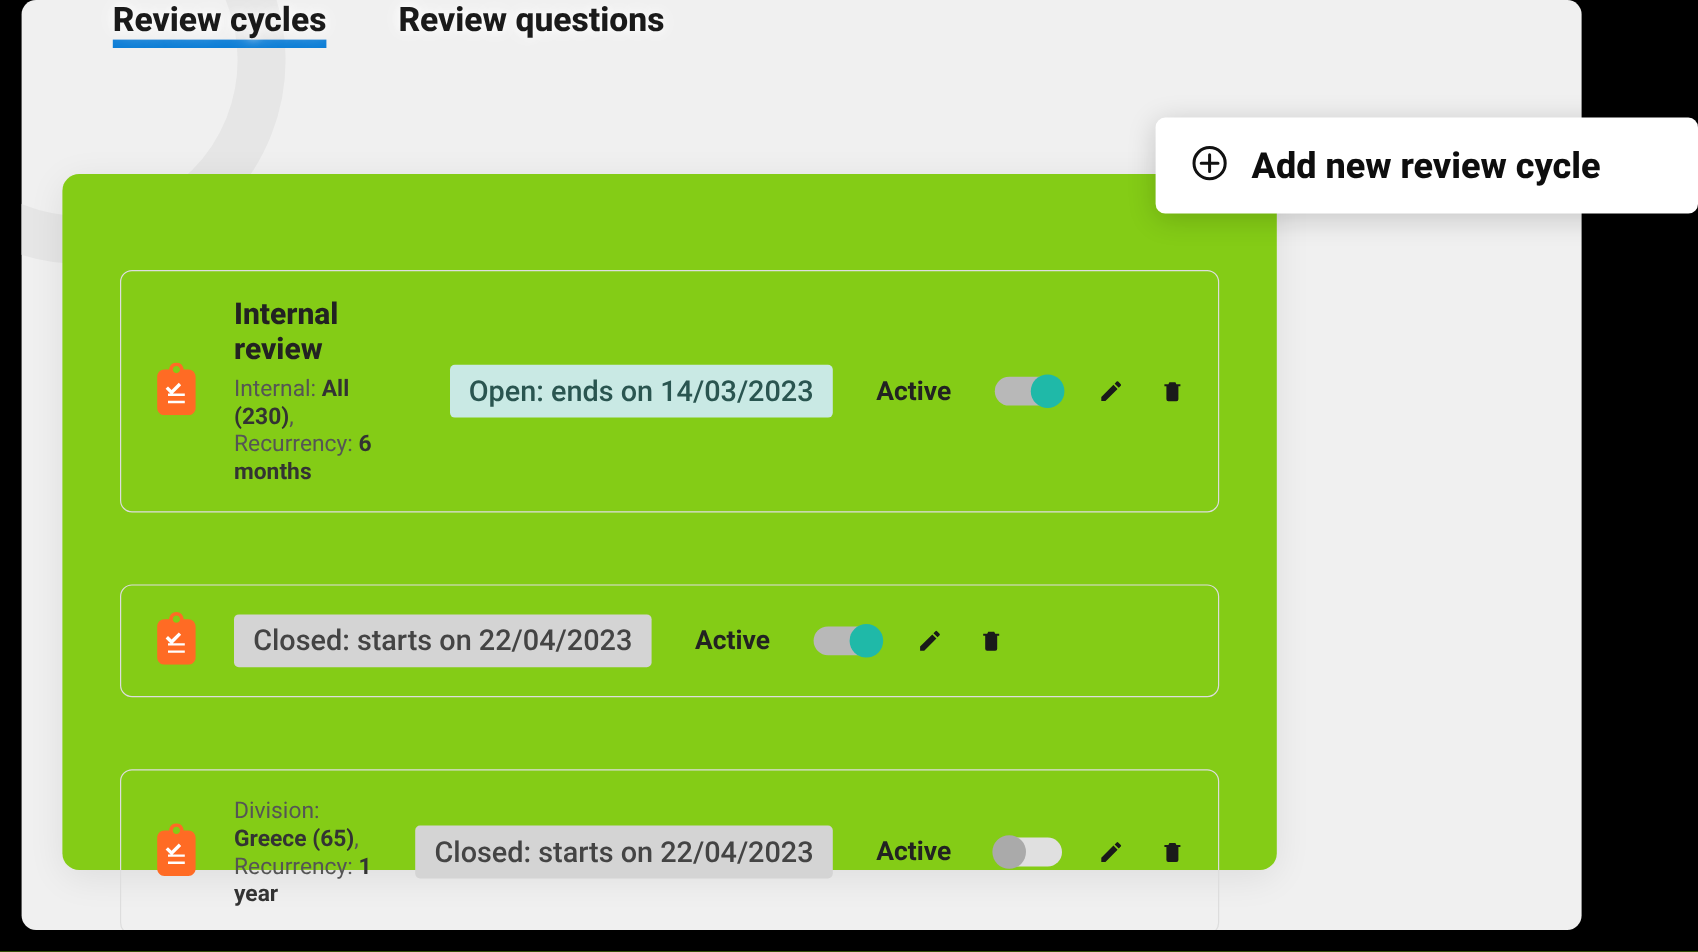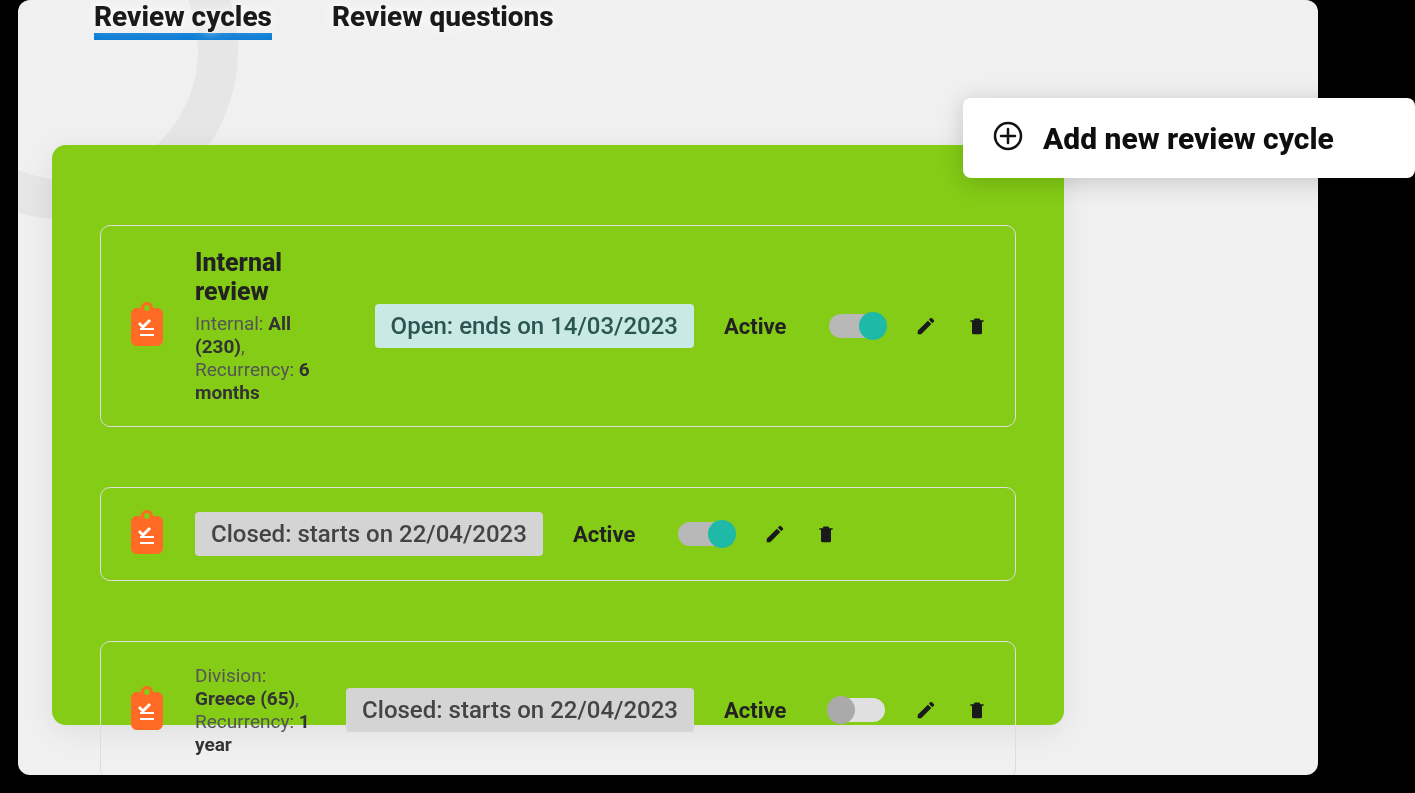--- a/index.html
+++ b/index.html
@@ -109,20 +109,21 @@
       font-weight: 500;
       white-space: nowrap;
     }
     .status-open { background: #c9e9e4; color: #2a5550; }
     .status-closed { background: #d4d4d4; color: #444; }
     .active-label {
       font-size: 22px;
       font-weight: 700;
       color: #222;
       width: 75px;
+      text-align: center;
     }
     .toggle {
       width: 56px;
       height: 24px;
       border-radius: 12px;
       position: relative;
       cursor: pointer;
     }
     .toggle.on { background: #b8b8b8; }
     .toggle.off { background: #e0e0e0; }

